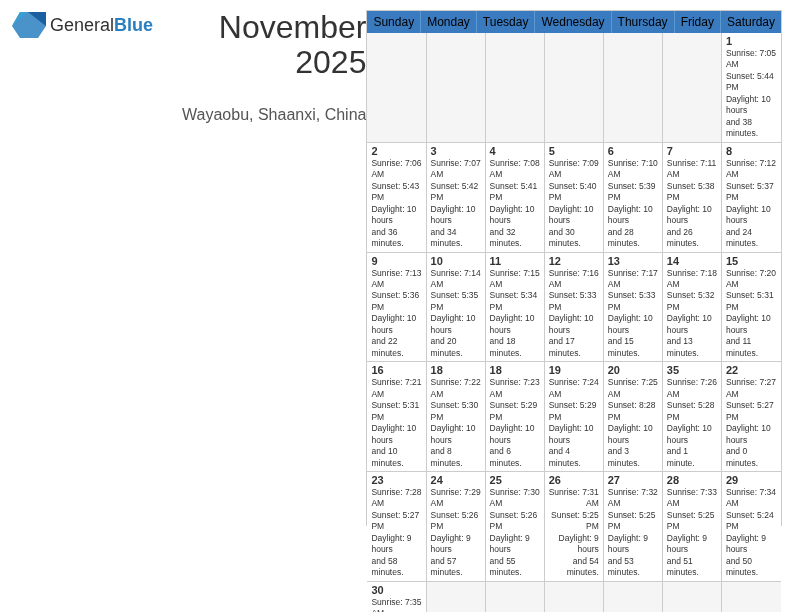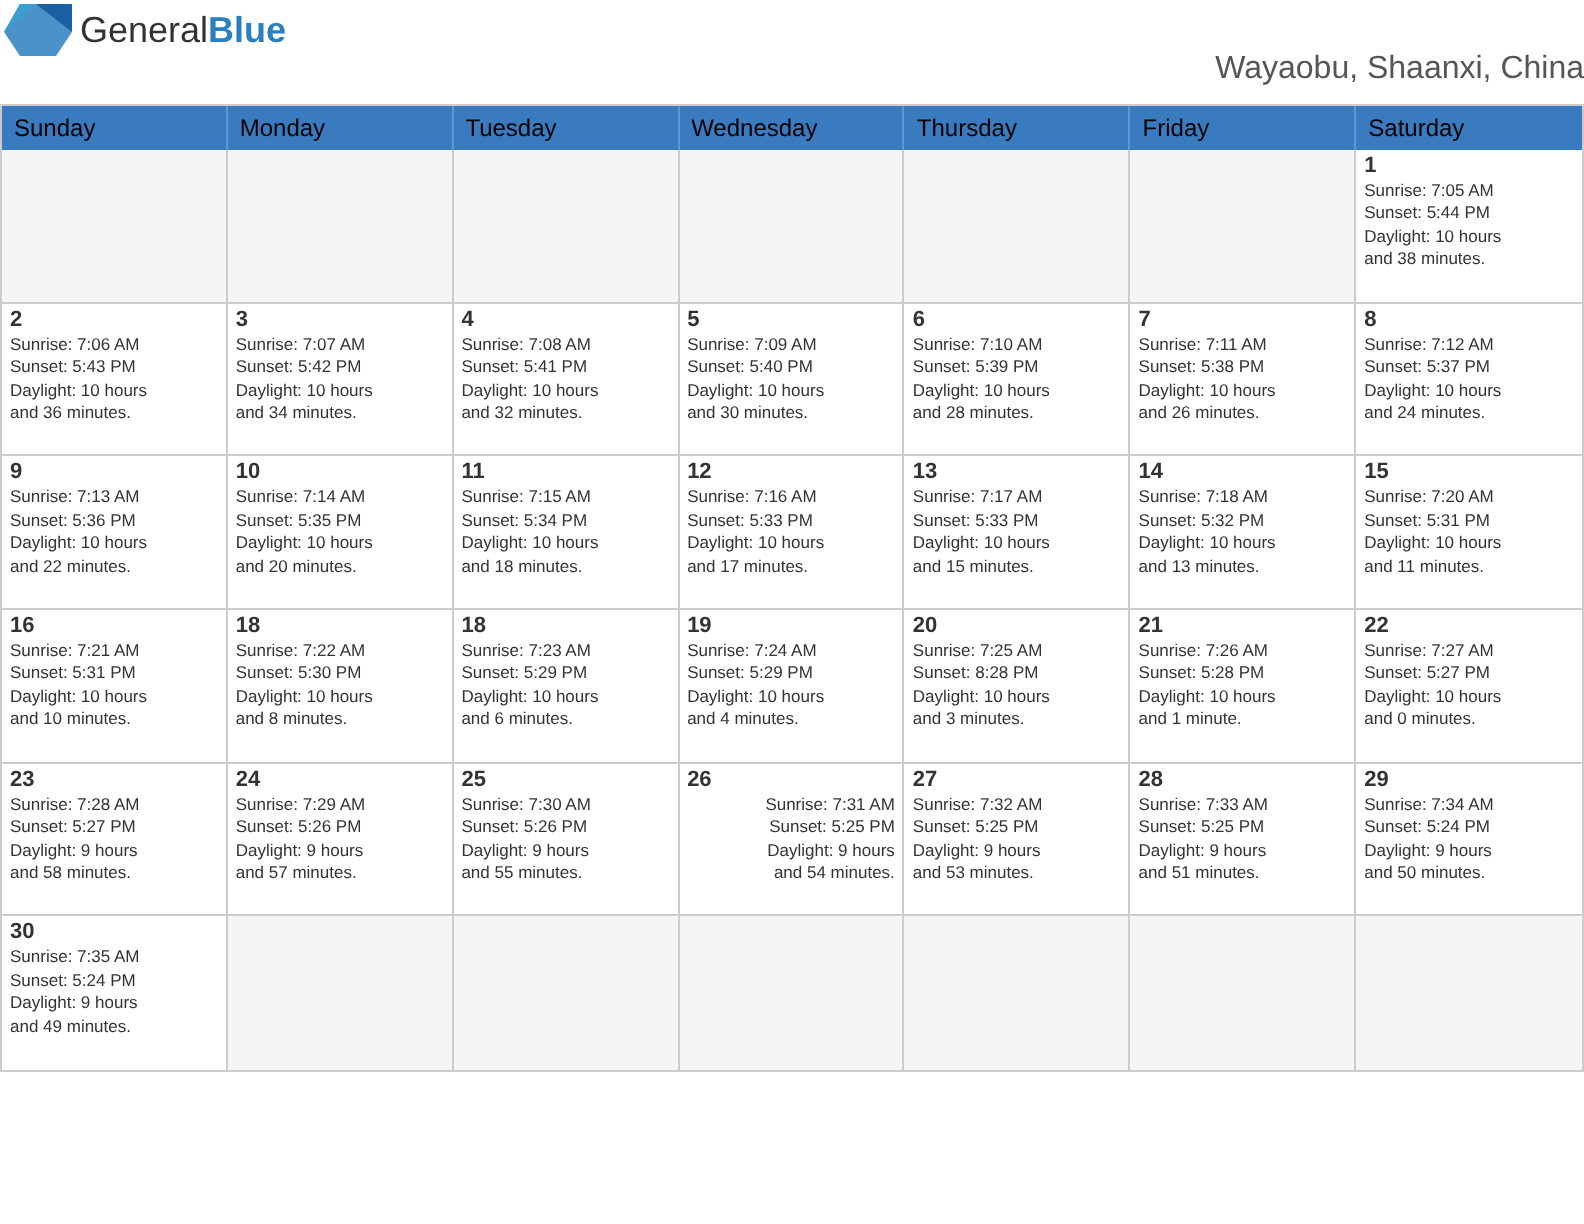--- a/index.html
+++ b/index.html
@@ -7,21 +7,22 @@
       width: 792px;
       height: 612px;
       font-family: Arial, sans-serif;
       background: #fff;
       overflow: hidden;
     }
     .page {
       width: 792px;
       height: 536px;
       display: flex;
-      flex-direction: column;
+      flex-direction: row;
+      padding: 10px;
     }
     .header {
       display: flex;
       justify-content: space-between;
       align-items: flex-start;
       margin-bottom: 8px;
     }
     .logo {
       display: flex;
       align-items: center;
@@ -107,20 +108,21 @@
       <svg class="logo-icon" viewBox="0 0 36 30" xmlns="http://www.w3.org/2000/svg">
         <polygon points="10,2 28,2 36,16 28,28 10,28 2,16" fill="#2a7fc1" opacity="0.85"></polygon>
         <polygon points="18,2 36,2 36,16" fill="#1a5fa0"></polygon>
         <polygon points="10,2 18,2 2,16" fill="#3a9fd0"></polygon>
       </svg>
       <div>
         <div style="font-size:18px;color:#333;">General<span style="color:#2a7fc1;font-weight:bold;">Blue</span></div>
       </div>
     </div>
     <div class="title-block">
+      <div class="month-title">November 2025</div>
       <div class="location-title">Wayaobu, Shaanxi, China</div>
     </div>
   </div>
 
   <div class="calendar">
     <div class="day-headers">
     <div class="day-header">Sunday</div>
         <div class="day-header">Monday</div>
         <div class="day-header">Tuesday</div>
         <div class="day-header">Wednesday</div>
@@ -276,21 +278,21 @@
 and 4 minutes.</div>
           </div>
           <div class="day-cell">
             <span class="day-number">20</span>
             <div class="day-info" style="white-space: pre-line;">Sunrise: 7:25 AM
 Sunset: 8:28 PM
 Daylight: 10 hours
 and 3 minutes.</div>
           </div>
           <div class="day-cell">
-            <span class="day-number">21</span>
+            <span class="day-number">35</span>
             <div class="day-info" style="white-space: pre-line;">Sunrise: 7:26 AM
 Sunset: 5:28 PM
 Daylight: 10 hours
 and 1 minute.</div>
           </div>
           <div class="day-cell">
             <span class="day-number">22</span>
             <div class="day-info" style="white-space: pre-line;">Sunrise: 7:27 AM
 Sunset: 5:27 PM
 Daylight: 10 hours

